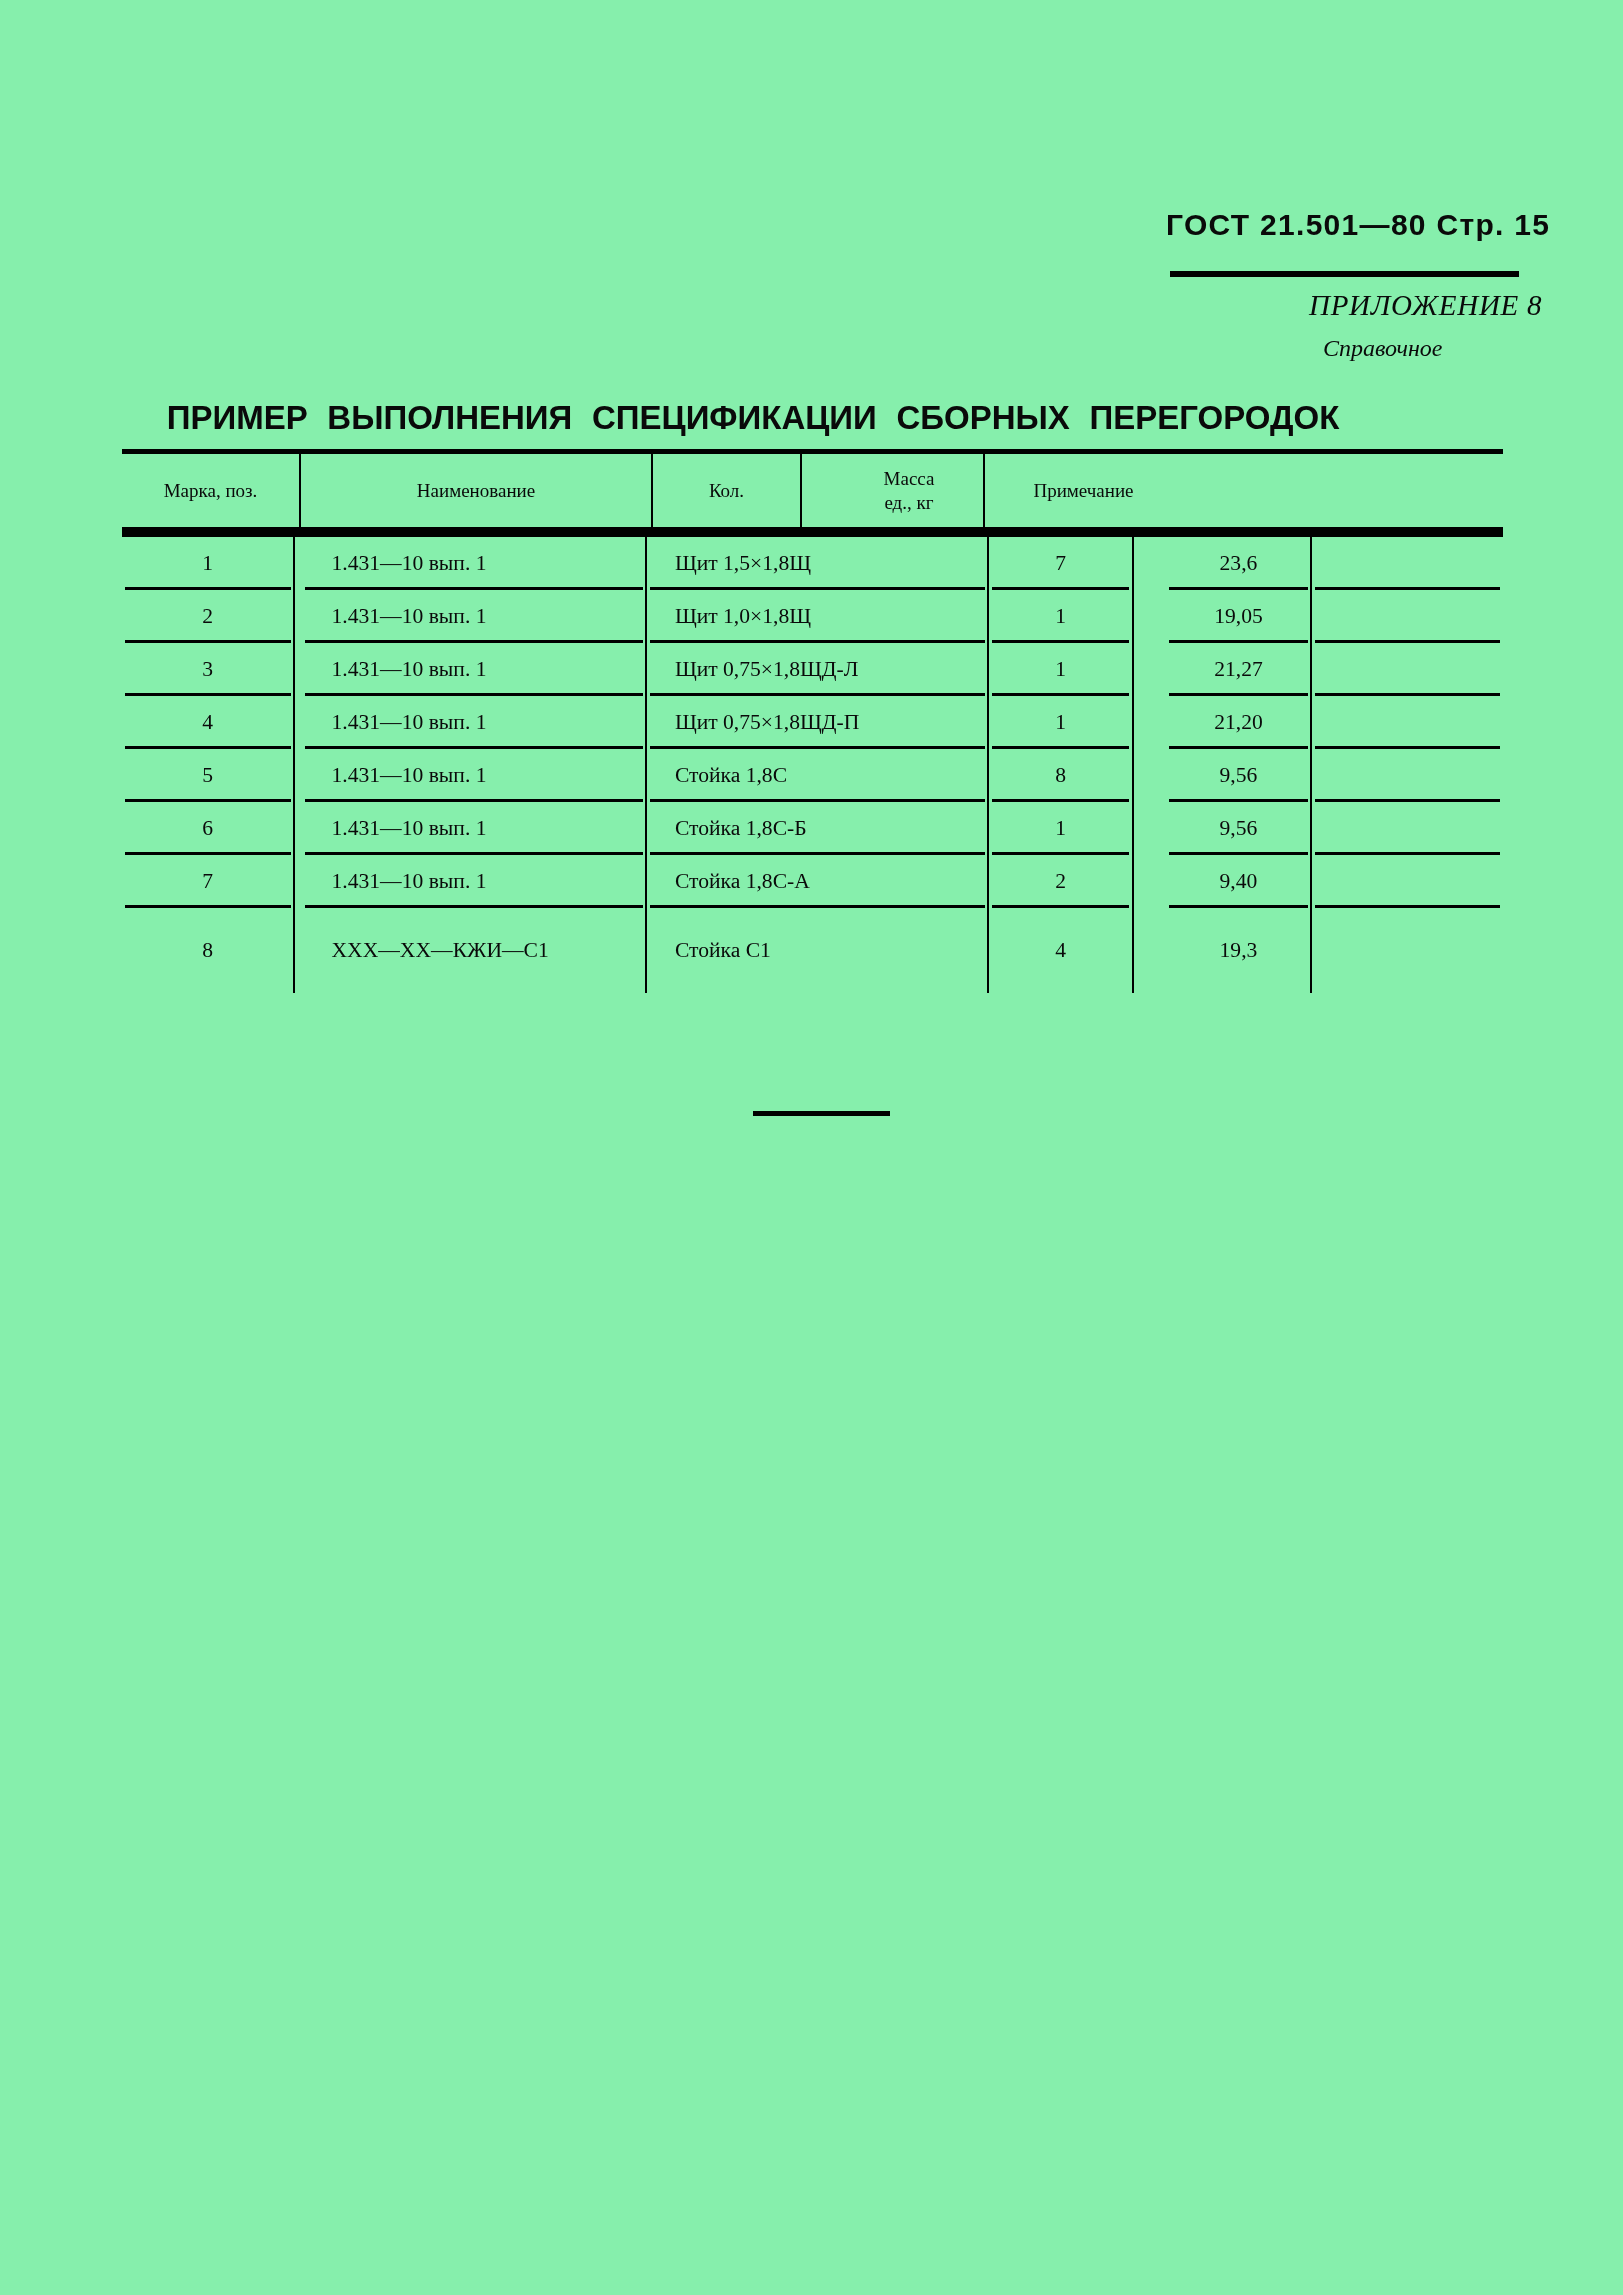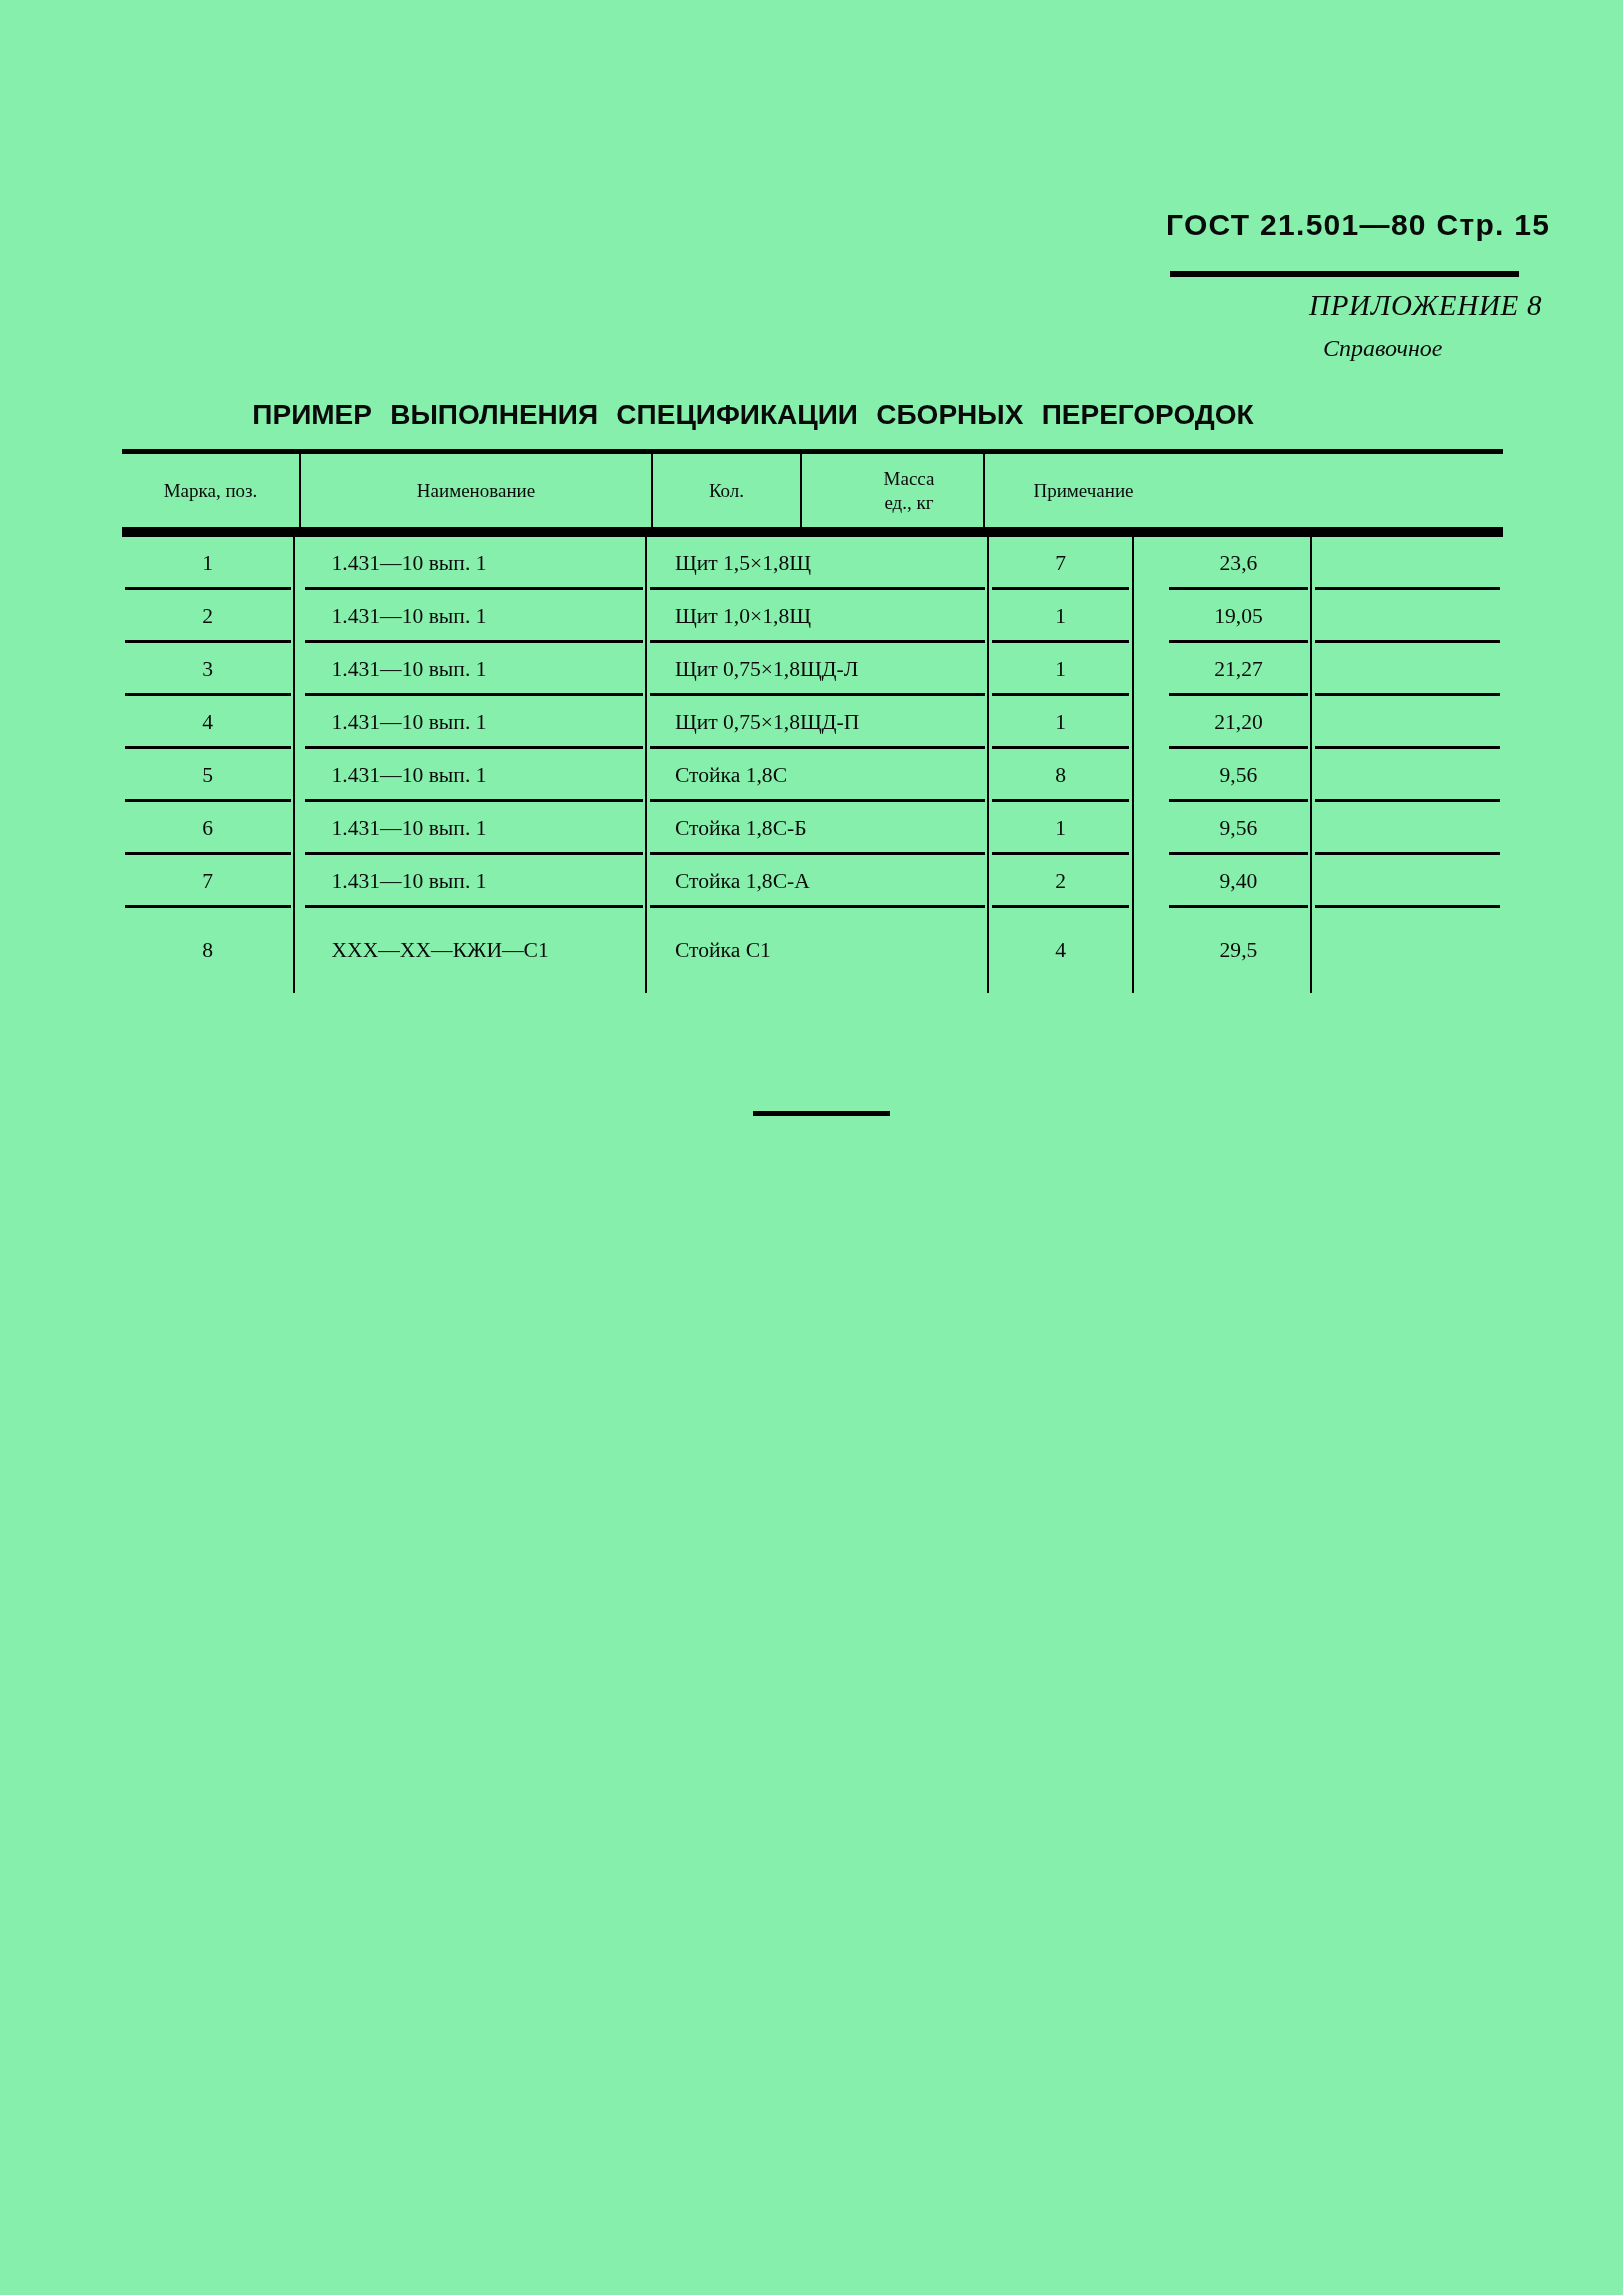--- a/index.html
+++ b/index.html
@@ -30,21 +30,21 @@
   .appendix-note{
     position:absolute;left:1323px;top:335px;
     font-style:italic;font-size:24px;
     white-space:nowrap;
   }
   
   .main-title{
     position:absolute;left:0;top:399px;width:1506px;
     text-align:center;
     font-family:"Liberation Sans", sans-serif;
-    font-weight:bold;font-size:28px;
+    font-weight:bold;font-size:33px;
     letter-spacing:0px;word-spacing:10.5px;
     white-space:nowrap;
   }
   
   .spec-table{
     position:absolute;left:122px;top:449px;width:1381px;
   }
   .hrule{width:100%;height:5.2px;background:#000;}
   .hrule.thin{height:4.6px;}
   .t-header{display:flex;height:73px;}
@@ -180,21 +180,21 @@
       <div class="cell c4">2</div>
       <div class="cell c5">9,40</div>
       <div class="cell c6"></div>
     </div>
 
     <div class="t-row last">
       <div class="cell c1">8</div>
       <div class="cell c2">ХХХ—ХХ—КЖИ—С1</div>
       <div class="cell c3">Стойка С1</div>
       <div class="cell c4">4</div>
-      <div class="cell c5">29,5</div>
+      <div class="cell c5">19,3</div>
       <div class="cell c6"></div>
     </div>
 
   </div>
 
   <div class="end-dash"></div>
 
 </div>
 
 

